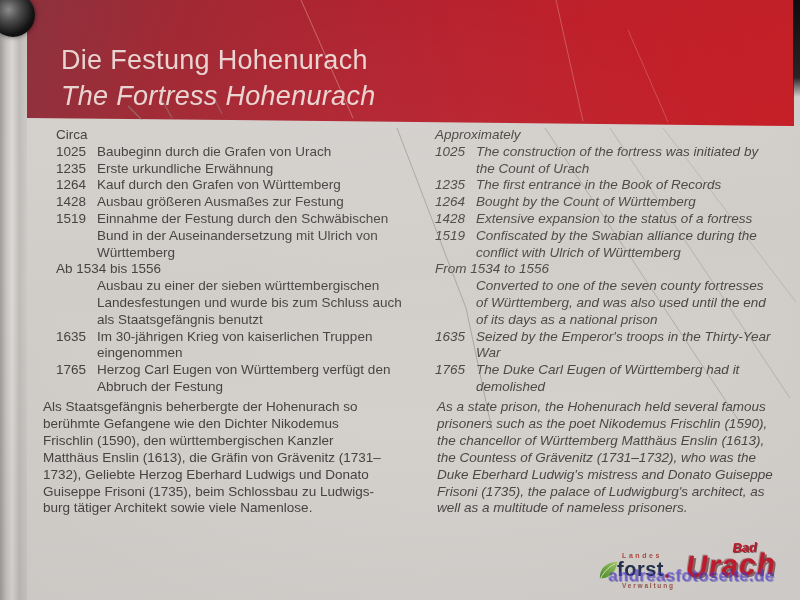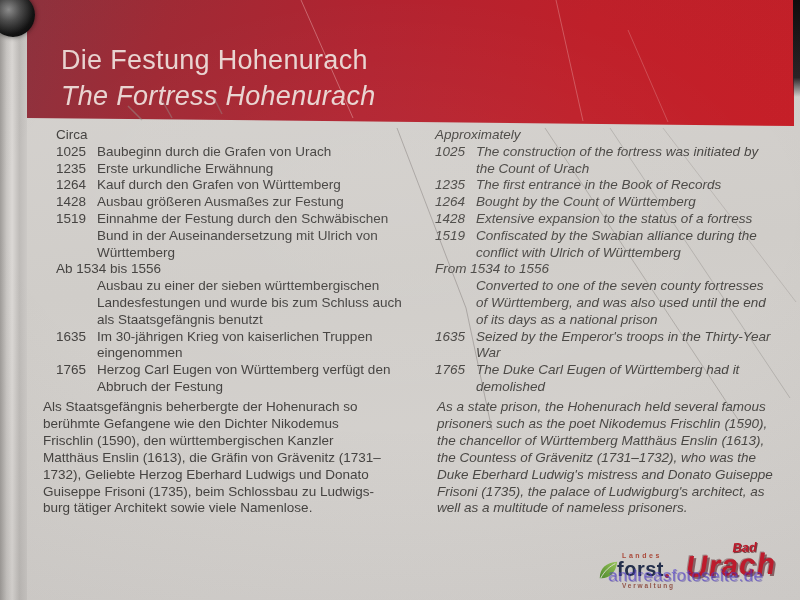--- a/index.html
+++ b/index.html
@@ -47,21 +47,21 @@
   .forst-main{position:absolute;left:20px;top:6px;font-size:20px;font-weight:bold;color:#24304e;letter-spacing:.5px;}
   .forst-dot{position:absolute;left:68px;top:22px;width:4px;height:4px;border-radius:50%;background:#c02028;}
   .forst-bottom{position:absolute;left:25px;top:30px;font-size:6.5px;font-weight:bold;letter-spacing:1.8px;color:#96564a;}
   
   .logo-urach{position:absolute;left:686px;top:541px;width:112px;height:52px;z-index:6;transform:rotate(-2deg);}
   .urach-bad{position:absolute;left:47px;top:-1px;font-style:italic;font-weight:bold;font-size:13px;color:#c4182a;
     text-shadow:1px 1px 0 rgba(74,10,18,.7);}
   .urach-main{position:absolute;left:0;top:7px;font-style:italic;font-weight:bold;font-size:30px;color:#c51a2c;
     letter-spacing:1px;text-shadow:2px 2px 0 rgba(74,10,18,.55),-1px -1px 0 rgba(74,10,18,.35);}
   
-  .watermark{position:absolute;left:608px;top:566px;z-index:10;font-size:17px;font-weight:normal;letter-spacing:.3px;
+  .watermark{position:absolute;left:608px;top:566px;z-index:10;font-size:17px;font-weight:bold;letter-spacing:.3px;
     color:rgba(82,62,205,.58);text-shadow:1px 1px 0 rgba(40,25,140,.35);}
 </style>
 </head>
 <body>
 
 <div class="photo">
 
   <div class="header-red"></div>
   <div class="edge-dark-tr"></div>
 

